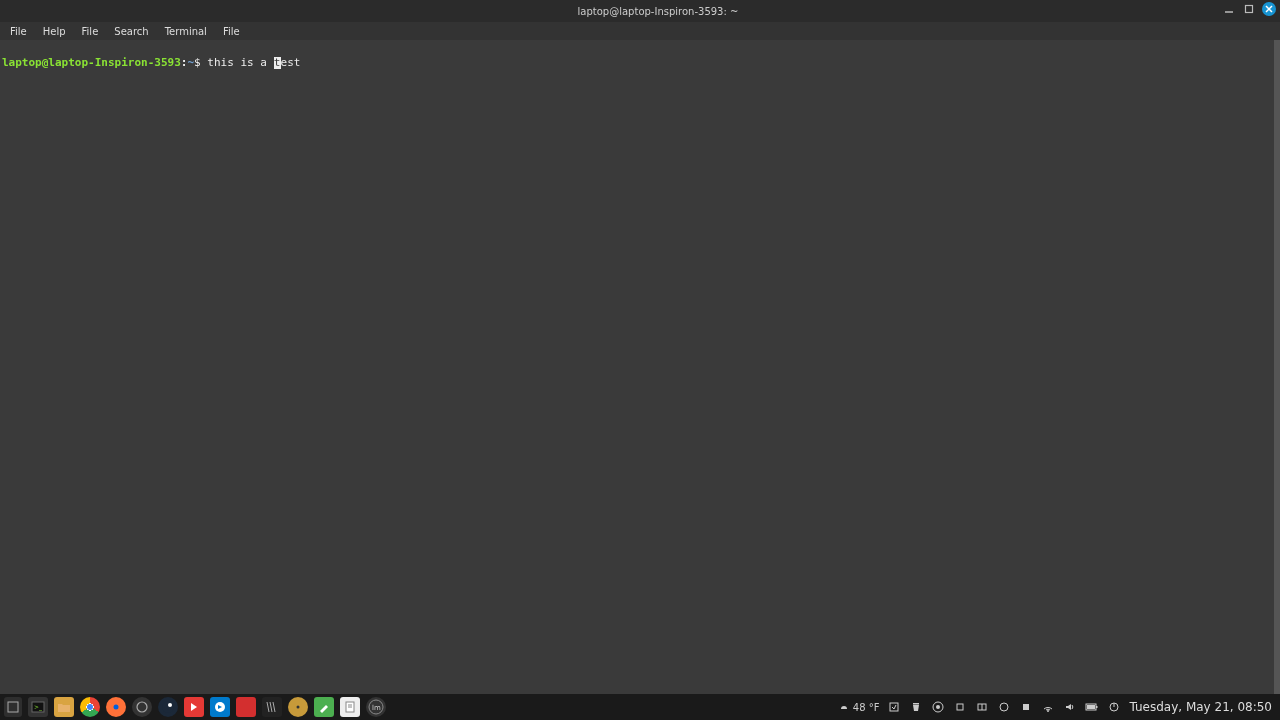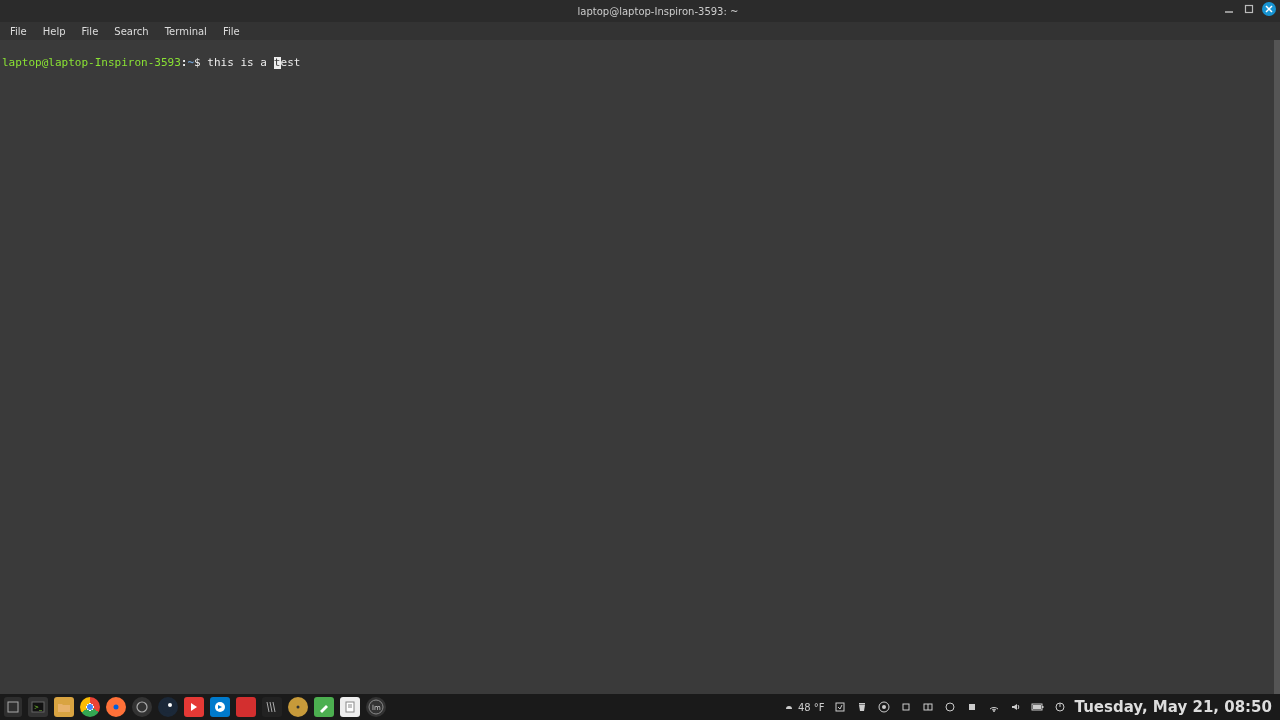--- a/index.html
+++ b/index.html
@@ -66,21 +66,21 @@
   height: calc(720px - 22px - 18px - 26px);
   background: #3a3a3a;
   color: #ddd;
   font-family: "DejaVu Sans Mono", monospace;
   font-size: 11px;
   padding: 2px 2px;
   white-space: pre;
   line-height: 14px;
   position: relative;
 }
-.prompt-user { color: #8ae234; font-weight: normal; }
+.prompt-user { color: #8ae234; font-weight: bold; }
 .prompt-colon { color: #eee; font-weight: bold; }
 .prompt-path { color: #729fcf; font-weight: bold; }
 .prompt-sym  { color: #eee; }
 .cmd-before { color: #eee; }
 .cmd-after  { color: #eee; text-align: center; }
 .cursor {
   display: inline-block;
   width: 7px;
   height: 12px;
   background: #eee;
@@ -143,21 +143,21 @@
 .tb-play::after { content:""; border-left:6px solid #fff; border-top:4px solid transparent; border-bottom:4px solid transparent; }
 .tb-vsc   { background: #007acc; }
 .tb-red   { background: #d32f2f; }
 .tb-dark  { background: #222; }
 .tb-gold  { background: #c79a3a; border-radius: 50%; }
 .tb-green { background: #4caf50; }
 .tb-doc   { background: #eee; }
 .tb-mint  { background: #333; border-radius: 50%; }
 .tray-item { display:flex; align-items:center; gap:2px; color:#ccc; cursor: pointer; }
 .tray-icon { width:14px; height:14px; display:inline-flex; align-items:center; justify-content:center; font-size:11px; color:#ccc; }
-.clock { font-size: 15px; color: #ddd; font-weight: bold; }
+.clock { font-size: 12px; color: #ddd; }
 </style>
 </head>
 <body>
 
 <div class="titlebar">
   <span>laptop@laptop-Inspiron-3593: ~</span>
   <div class="controls">
     <div class="ctrl">
       <svg width="10" height="10" viewBox="0 0 10 10">
           <line x1="1" y1="8" x2="9" y2="8" stroke="#bbb" stroke-width="1.5"></line>

